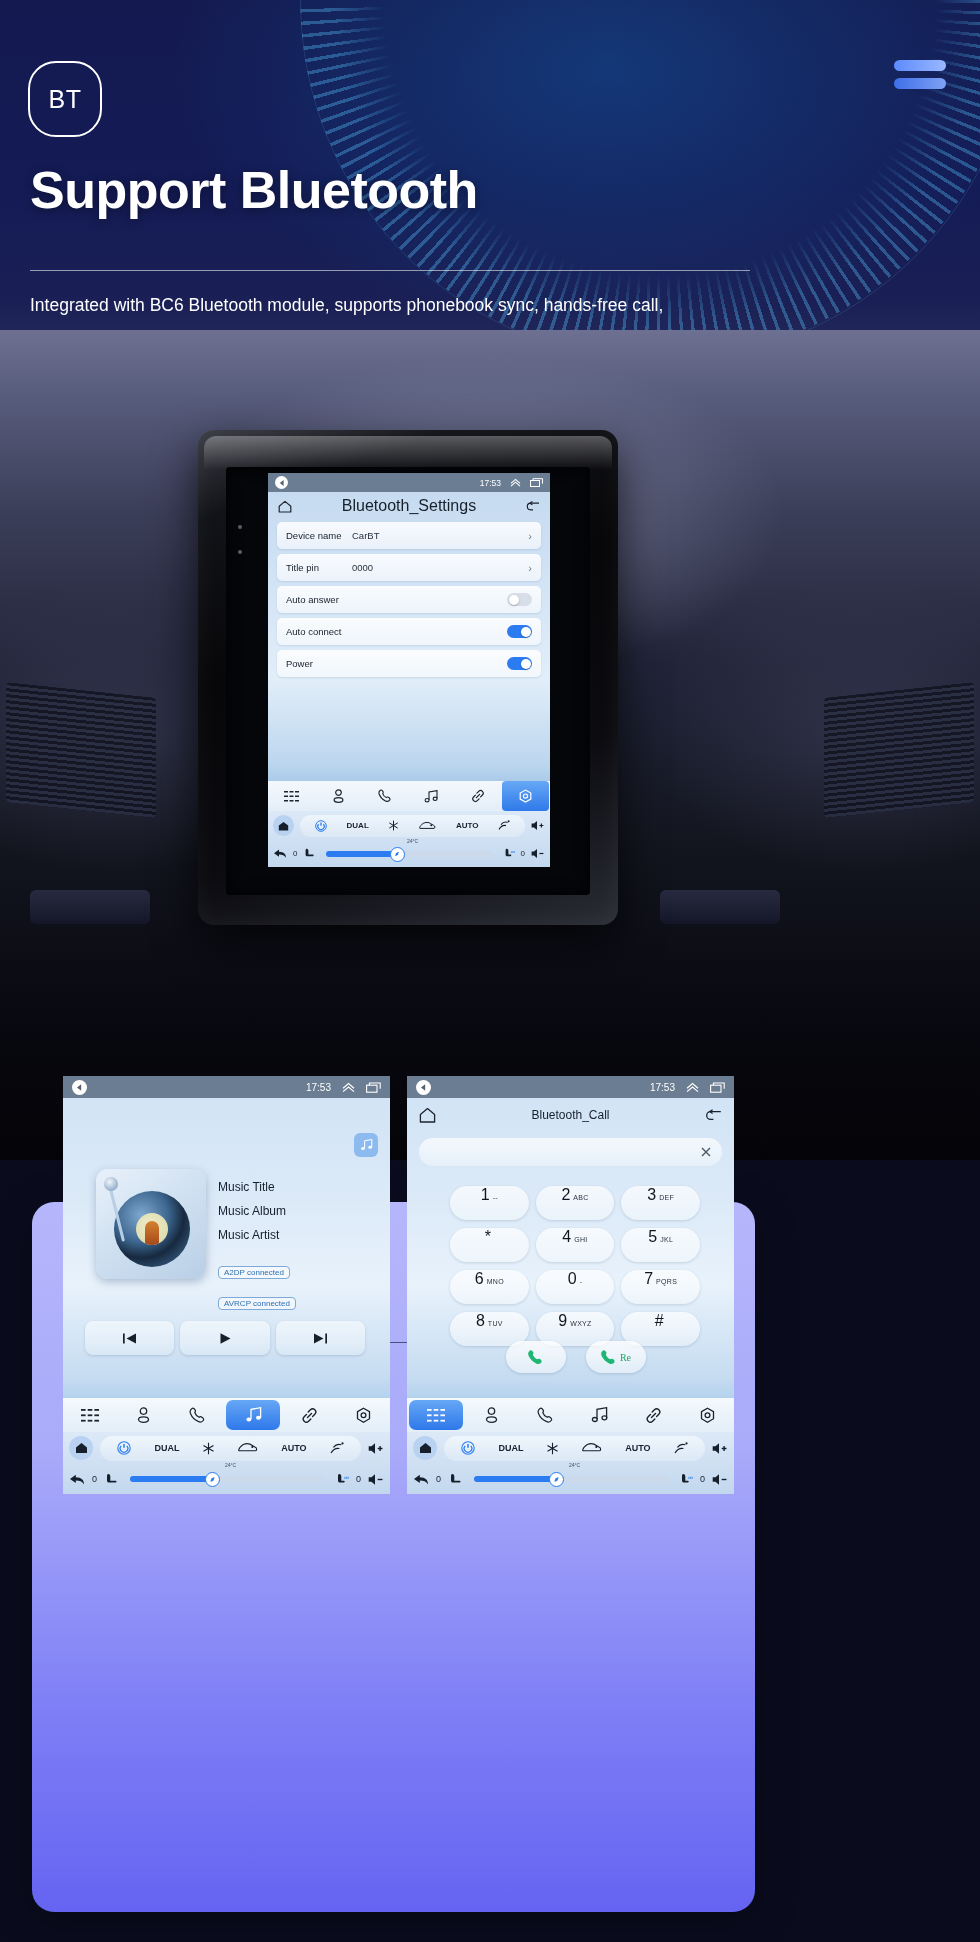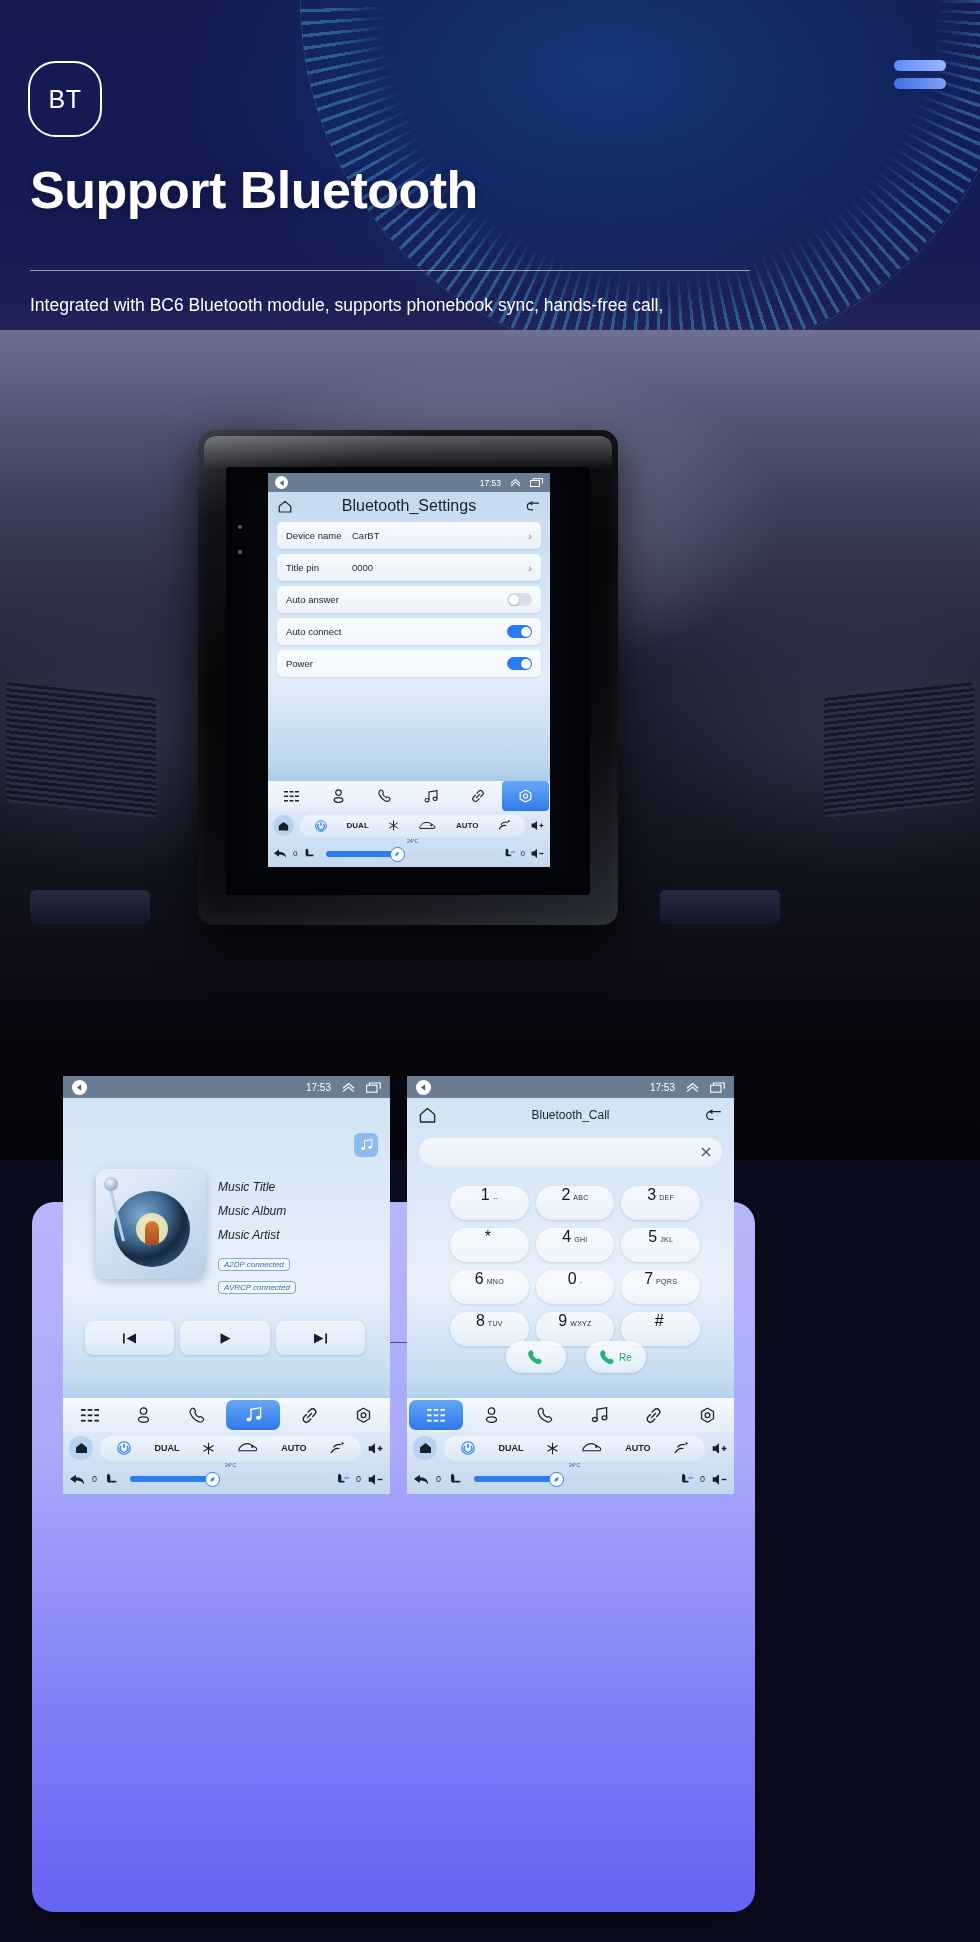--- a/index.html
+++ b/index.html
@@ -163,33 +163,33 @@
   .album{
     position:absolute;left:33px;top:93px;width:110px;height:110px;border-radius:12px;
     background:linear-gradient(145deg,#e9f1fa 0%,#cfe0f1 48%,#b9cfe6 100%);
     box-shadow:0 3px 8px rgba(60,90,130,.35);
   }
   .platter{position:absolute;left:18px;top:22px;width:76px;height:76px;border-radius:50%;background:radial-gradient(circle at 36% 32%,#7fa8cf 0%,#3d6790 38%,#17293f 60%,#2c4c6d 78%,#8db4d8 100%);}
   .label-disc{position:absolute;left:22px;top:22px;width:32px;height:32px;border-radius:50%;background:radial-gradient(circle at 45% 40%,#eeedc9,#d9d6a5);overflow:hidden;}
   .label-disc:after{content:"";position:absolute;left:9px;top:8px;width:14px;height:24px;border-radius:7px 7px 3px 3px;background:linear-gradient(180deg,#d4822f,#a5491c);}
   .tonearm{position:absolute;left:8px;top:8px;width:14px;height:14px;border-radius:50%;background:radial-gradient(circle at 40% 35%,#f0f5fa,#6e93b8);}
   .arm{position:absolute;left:13px;top:20px;width:3px;height:54px;background:#b9cee2;transform:rotate(-14deg);transform-origin:top center;border-radius:2px;}
-  .music-meta{position:absolute;left:155px;top:104px;font-style:italic;}
+  .music-meta{position:absolute;left:155px;top:104px;}
   .music-meta div{font-size:12px;margin-bottom:10px;color:#16202c;}
-  .pill{display:inline-block;border:1px solid #7fa9d8;border-radius:4px;padding:1px 5px;font-size:8px;color:#2f6fb3;background:rgba(255,255,255,.5);margin-top:6px;}
+  .pill{display:inline-block;border:1px solid #7fa9d8;border-radius:4px;padding:1px 5px;font-size:8px;color:#2f6fb3;background:rgba(255,255,255,.5);margin-top:14px;}
   .transport{position:absolute;left:22px;top:245px;width:280px;display:flex;gap:6px;}
   .tbtn{flex:1;height:34px;border-radius:8px;background:linear-gradient(180deg,rgba(255,255,255,.55),rgba(255,255,255,.22));display:flex;align-items:center;justify-content:center;box-shadow:0 1px 3px rgba(60,90,130,.22);}
   
   .call-input{position:absolute;left:12px;top:62px;width:303px;height:28px;border-radius:14px;background:linear-gradient(180deg,rgba(255,255,255,.72),rgba(255,255,255,.38));display:flex;align-items:center;justify-content:flex-end;padding-right:10px;box-sizing:border-box;}
   .dialpad{position:absolute;left:43px;top:110px;width:250px;display:grid;grid-template-columns:repeat(3,1fr);gap:8px 7px;}
   .key{height:34px;border-radius:17px;background:linear-gradient(180deg,rgba(255,255,255,.72),rgba(255,255,255,.36));display:flex;align-items:baseline;justify-content:center;gap:3px;box-shadow:0 1px 3px rgba(60,90,130,.2);}
   .key .num{font-size:16px;font-weight:normal;color:#11161e;}
   .key .sub{font-size:7px;color:#2a3240;letter-spacing:.3px;}
   .callrow{position:absolute;left:66px;top:265px;width:205px;display:flex;gap:20px;justify-content:center;}
-  .callbtn{width:60px;height:32px;border-radius:16px;background:linear-gradient(180deg,rgba(255,255,255,.80),rgba(255,255,255,.45));display:flex;align-items:center;justify-content:center;gap:3px;box-shadow:0 1px 3px rgba(60,90,130,.22);}
+  .callbtn{width:60px;height:32px;border-radius:16px;background:linear-gradient(180deg,rgba(255,255,255,.80),rgba(255,255,255,.45));display:flex;align-items:center;justify-content:center;gap:3px;box-shadow:0 1px 3px rgba(60,90,130,.22);font-family:Liberation Serif, serif;}
   .callbtn .re{color:#16a765;font-size:10px;}
   
   .ps-dock{position:absolute;left:0;right:0;bottom:62px;height:34px;background:linear-gradient(180deg,#f4f9fd,#e3eef8);display:flex;align-items:center;}
   .ps-dock .it{flex:1;display:flex;align-items:center;justify-content:center;height:34px;}
   .ps-dock .it.sel{background:linear-gradient(180deg,#66a7f5,#2e78ea);border-radius:7px;margin:0 2px;height:30px;}
   .ps-clim{position:absolute;left:0;right:0;bottom:0;height:62px;background:linear-gradient(180deg,#dde9f7,#c2d7ee);}
   .ps-clim .r1{height:32px;display:flex;align-items:center;padding:0 6px;gap:7px;font-size:9px;font-weight:bold;position:relative;}
   .ps-clim .r2{height:30px;display:flex;align-items:center;padding:0 6px;gap:7px;font-size:9px;}
   .ps-home{width:24px;height:24px;border-radius:50%;background:#b9d2f1;display:flex;align-items:center;justify-content:center;}
   .ps-pill{flex:1;height:25px;border-radius:13px;background:linear-gradient(180deg,#eff6fc,#dce8f6);display:flex;align-items:center;justify-content:space-around;padding:0 6px;position:relative;}

